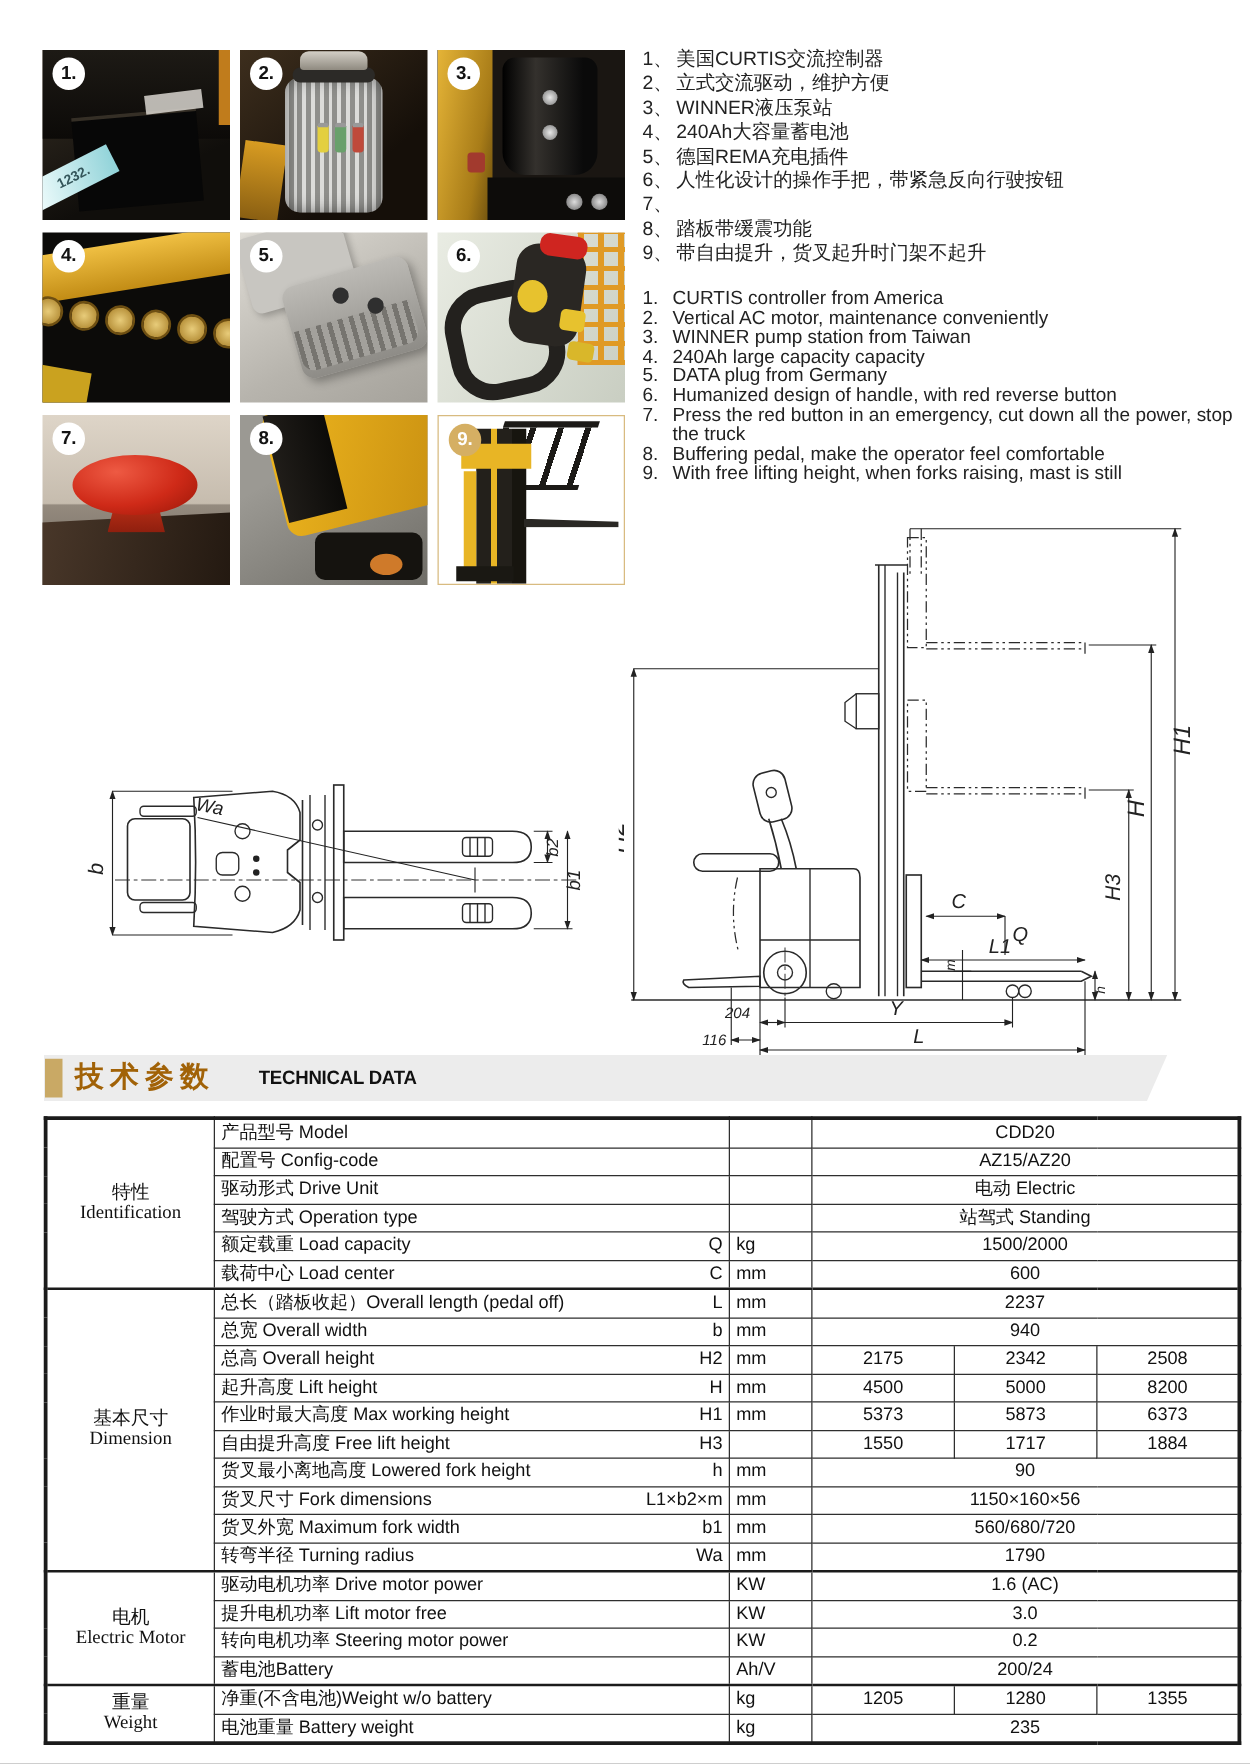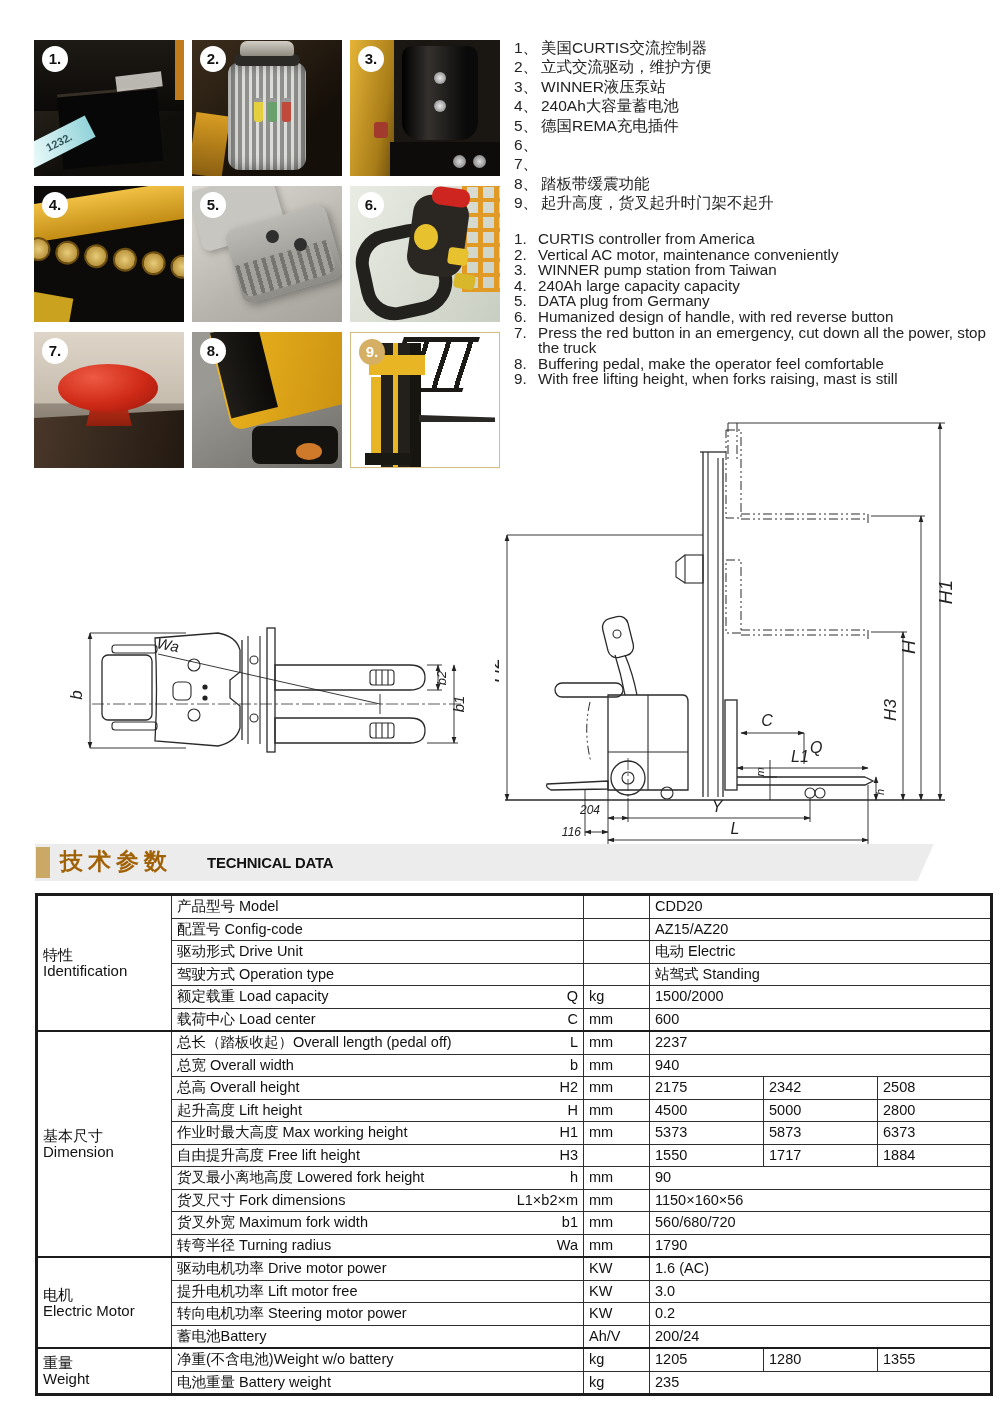--- a/index.html
+++ b/index.html
@@ -40,24 +40,24 @@
   .sec-title-en{position:absolute;left:207px;top:854px;font-size:15.5px;color:#111;
                 letter-spacing:-0.2px;font-weight:bold;transform:scaleX(.96);transform-origin:left;}
 
   
   table.spec{position:absolute;left:35px;top:893px;width:955px;border-collapse:collapse;
              table-layout:fixed;font-size:14.5px;color:#111;}
   table.spec td{border:1px solid #2e2e2e;height:21.5px;padding:0 5px;line-height:1.05;
                 overflow:hidden;white-space:nowrap;}
   table.spec{border:3px solid #1b1b1b;}
   tr.secstart td{border-top:2.6px solid #1b1b1b;}
-  td.sec{text-align:left;font-size:15px;padding:0 2px;white-space:normal;line-height:1.25;}
+  td.sec{text-align:center;font-size:15px;padding:0 2px;white-space:normal;line-height:1.25;font-family:Liberation Serif, serif;}
   td.p .ps{float:right;}
   td.u{}
-  td.v{text-align:left;}
+  td.v{text-align:center;}
 </style>
 </head>
 <body>
 
 <div class="page">
 
   <div class="photo" style="left:34px;top:40px;background:linear-gradient(155deg,#453b2f 0%,#241f18 35%,#100e0b 70%);">
     <div class="lay" style="left:0;top:0;width:100%;height:52%;background:linear-gradient(#1d1a15,#0c0a08);"></div>
     <div class="lay" style="right:0;top:0;width:9px;height:44%;background:#c07c1c;"></div>
     <div class="lay" style="left:26px;top:50px;width:100px;height:72px;background:#070707;border-top:3px solid #352f26;transform:rotate(-5deg);"></div>
@@ -165,31 +165,32 @@
     <div class="cn-item">
         <span class="num">4、</span>
         <span>240Ah大容量蓄电池</span>
       </div>
     <div class="cn-item">
         <span class="num">5、</span>
         <span>德国REMA充电插件</span>
       </div>
     <div class="cn-item">
         <span class="num">6、</span>
+        <span>人性化设计的操作手把，带紧急反向行驶按钮</span>
       </div>
     <div class="cn-item">
         <span class="num">7、</span>
       </div>
     <div class="cn-item">
         <span class="num">8、</span>
         <span>踏板带缓震功能</span>
       </div>
     <div class="cn-item">
         <span class="num">9、</span>
-        <span>起升高度，货叉起升时门架不起升</span>
+        <span>带自由提升，货叉起升时门架不起升</span>
       </div>
   </div>
 
   <div class="en-list">
     <div class="en-item">
         <span class="num">1.</span>
         <span>CURTIS controller from America</span>
       </div>
     <div class="en-item">
         <span class="num">2.</span>
@@ -445,21 +446,21 @@
         <td class="u">mm</td>
         <td class="v">2175</td>
         <td class="v">2342</td>
         <td class="v">2508</td>
       </tr>
       <tr>
         <td class="p"><span class="ps">H</span><span class="pt">起升高度 Lift height</span></td>
         <td class="u">mm</td>
         <td class="v">4500</td>
         <td class="v">5000</td>
-        <td class="v">2800</td>
+        <td class="v">8200</td>
       </tr>
       <tr>
         <td class="p"><span class="ps">H1</span><span class="pt">作业时最大高度 Max working height</span></td>
         <td class="u">mm</td>
         <td class="v">5373</td>
         <td class="v">5873</td>
         <td class="v">6373</td>
       </tr>
       <tr>
         <td class="p"><span class="ps">H3</span><span class="pt">自由提升高度 Free lift height</span></td>

